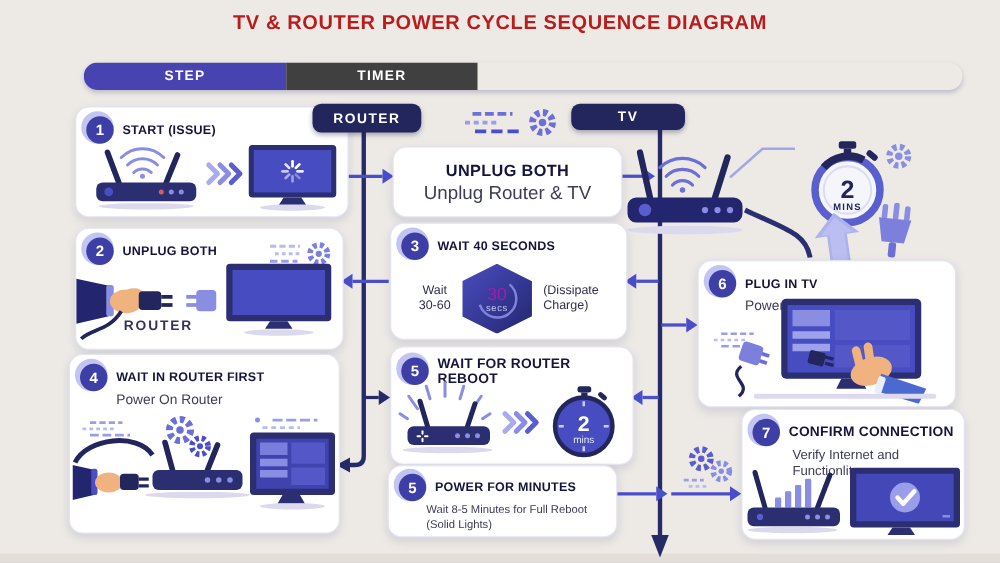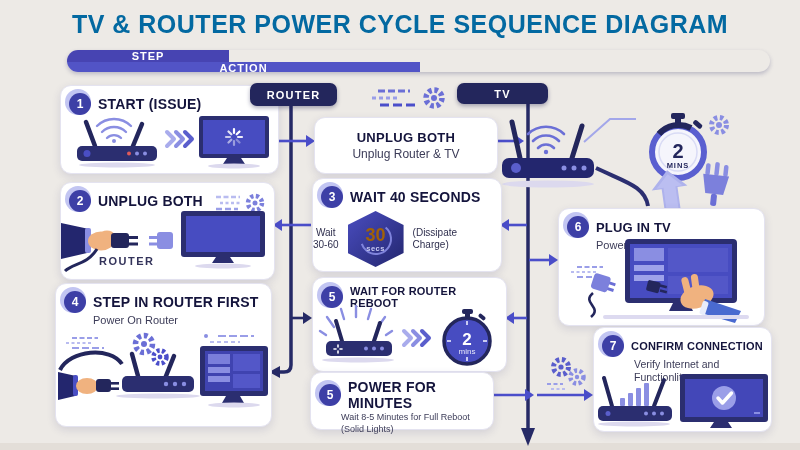--- a/index.html
+++ b/index.html
@@ -2,62 +2,62 @@
 <html><head>
 <meta charset="utf-8">
 <style>
   html,body{margin:0;padding:0;background:#cfccc9;}
   .stage{position:relative;width:800px;height:450px;background:#EDEAE6;overflow:hidden;
          font-family:"Liberation Sans",sans-serif;margin:0 auto;}
   .abs{position:absolute;}
   .preline{white-space:pre-line;}
 
   
-  .title{left:0;right:0;top:10px;text-align:center;font-size:25px;font-weight:800;
-         color:#0369a1;letter-spacing:.5px;}
+  .title{left:0;right:0;top:10px;text-align:center;font-size:16px;font-weight:800;
+         color:#b91c1c;letter-spacing:.5px;}
 
   
   .legend{left:67px;top:50px;width:703px;height:22px;display:flex;border-radius:11px;
-          overflow:hidden;box-shadow:0 2px 4px rgba(40,40,100,.25);z-index:2;flex-direction:column;}
+          overflow:hidden;box-shadow:0 2px 4px rgba(40,40,100,.25);z-index:2;}
   .legend .seg{display:flex;align-items:center;justify-content:center;color:#fff;
           font-size:11px;font-weight:700;letter-spacing:1px;}
   .seg-step{width:162px;background:#4744B2;}
   .seg-action{width:353px;background:#5254C6;}
   .seg-timer{width:153px;background:#404040;}
 
   
   .card{background:#fff;border:1px solid #E4E3F0;border-radius:11px;z-index:2;
         box-shadow:0 3px 8px rgba(60,60,120,.14);}
   .card-head{display:flex;align-items:center;gap:7px;padding:7px 8px 0 8px;}
   .badge{flex:0 0 auto;width:22px;height:22px;border-radius:50%;background:#3D3FA6;color:#fff;
          font-weight:700;font-size:12px;display:flex;align-items:center;justify-content:center;
          box-shadow:-2px -2px 0 2px #C2C5F2;}
-  .card-title{font-size:14px;font-weight:700;color:#14143C;letter-spacing:.2px;}
+  .card-title{font-size:10px;font-weight:700;color:#14143C;letter-spacing:.2px;}
   .card-sub{font-size:11px;color:#3C3C58;margin:1px 0 0 37px;line-height:1.25;}
 
   
   .pill{background:#23265C;border-radius:7px;color:#fff;font-size:11px;font-weight:700;
         letter-spacing:1.2px;display:flex;align-items:center;justify-content:center;
         z-index:3;box-shadow:0 2px 4px rgba(20,20,70,.35);}
 
   
   .action-box{left:314px;top:117px;width:182px;height:55px;display:flex;flex-direction:column;
         align-items:center;justify-content:center;gap:2px;}
   .action-title{font-size:13px;font-weight:700;color:#14143C;letter-spacing:.3px;}
-  .action-sub{font-size:12px;color:#3C3C58;}
-
-  
-  .wait-row{display:flex;align-items:center;justify-content:flex-start;gap:9px;margin-top:3px;}
+  .action-sub{font-size:15px;color:#3C3C58;}
+
+  
+  .wait-row{display:flex;align-items:center;justify-content:center;gap:9px;margin-top:3px;}
   .wait-side{font-size:10px;color:#2F2F4E;line-height:1.2;text-align:center;}
   .hexwrap{position:relative;width:56px;height:56px;display:flex;align-items:center;
            justify-content:center;flex-direction:column;}
   .hex{position:absolute;inset:0;background:linear-gradient(135deg,#4A4DC0,#23266E);
        clip-path:polygon(50% 0,100% 25%,100% 75%,50% 100%,0 75%,0 25%);}
-  .hex-val{position:relative;color:#a16207;font-size:18px;font-weight:700;line-height:1;}
-  .hex-unit{position:relative;color:#C9CBF4;font-size:7.5px;font-weight:700;letter-spacing:.5px;}
+  .hex-val{position:relative;color:#a21caf;font-size:14px;font-weight:400;line-height:1;}
+  .hex-unit{position:relative;color:#C9CBF4;font-size:7.5px;font-weight:400;letter-spacing:.5px;}
 
   .caption-router{font-size:11px;font-weight:600;color:#33335A;letter-spacing:1.5px;}
 
   .stoptext-big{fill:#23265C;font-weight:700;}
   svg{display:block;}
 </style>
 </head>
 <body>
 
 <div class="stage">
@@ -97,21 +97,20 @@
     <polygon points="584,389 584,401 593,395" fill="#4B4ECA"></polygon>
 
     <path d="M584 142 L610 119 H636" fill="none" stroke="#A3A7EA" stroke-width="2"></path>
 
     <path d="M596 168 C 625 182, 645 186, 648 206" fill="none" stroke="#2B2E70" stroke-width="4"></path>
   </svg>
 
   <div class="abs title">TV &amp; ROUTER POWER CYCLE SEQUENCE DIAGRAM</div>
   <div class="abs legend">
     <div class="seg seg-step">STEP</div>
-    <div class="seg seg-action">ACTION</div>
     <div class="seg seg-timer">TIMER</div>
   </div>
 
   <div class="abs pill" style="left:250px;top:83px;width:87px;height:23px">ROUTER</div>
   <div class="abs pill" style="left:457px;top:83px;width:91px;height:21px">TV</div>
 
   <div class="abs card" style="left:60px;top:85px;width:217px;height:87px">
     <div class="card-head">
       <div class="badge">1</div>
       <div class="card-title">START (ISSUE)</div>
@@ -277,21 +276,21 @@
         <div class="hex-unit">secs</div>
       </div>
       <div class="wait-side preline" style="text-align:left">(Dissipate
 Charge)</div>
     </div>
   </div>
 
   <div class="abs card" style="left:558px;top:208px;width:205px;height:116px">
     <div class="card-head">
       <div class="badge">6</div>
-      <div class="card-title" style="font-size:13px">PLUG IN TV</div>
+      <div class="card-title" style="font-size:10px">PLUG IN TV</div>
     </div>
     <div class="card-sub">Power On TV</div>
     <svg class="abs" style="left:4px;top:28px" width="198" height="86" viewBox="0 0 198 86">
       <g>
         <path d="M14 30 H40" stroke="#9A9EE8" stroke-width="2" stroke-dasharray="5 2.5"></path>
         <path d="M8 35 H34" stroke="#B9BCF0" stroke-width="2" stroke-dasharray="3 2.5"></path>
         <path d="M14 40 H36" stroke="#9A9EE8" stroke-width="2" stroke-dasharray="6 3"></path>
       </g>
       <g transform="rotate(18 38 50)">
         <rect x="44" y="42" width="7" height="3" fill="#6B6FD6"></rect>
@@ -321,21 +320,21 @@
         <polygon points="142,62 178,74 172,86 138,76" fill="#4A6AD0"></polygon>
         <rect x="138" y="64" width="6" height="14" rx="2" fill="#E8ECFB" transform="rotate(18 141 71)"></rect>
       </g>
       <rect x="40" y="78" width="146" height="4" rx="2" fill="#DDDAF0"></rect>
     </svg>
   </div>
 
   <div class="abs card" style="left:55px;top:283px;width:215px;height:142px">
     <div class="card-head">
       <div class="badge">4</div>
-      <div class="card-title">STEP IN ROUTER FIRST</div>
+      <div class="card-title">WAIT IN ROUTER FIRST</div>
     </div>
     <div class="card-sub">Power On Router</div>
     <svg class="abs" style="left:2px;top:48px" width="211" height="92" viewBox="0 0 211 92">
       <g>
         <path d="M14 6 H40" stroke="#9A9EE8" stroke-width="2.2" stroke-dasharray="5 2.5"></path>
         <path d="M8 11 H34" stroke="#B9BCF0" stroke-width="2.2" stroke-dasharray="3 2.5"></path>
         <path d="M14 16 H46" stroke="#9A9EE8" stroke-width="2.2" stroke-dasharray="7 3"></path>
       </g>
       <g>
         <circle cx="86" cy="12" r="8.5" fill="none" stroke="#6B6FD6" stroke-width="5.5" stroke-dasharray="3.8 2.8"></circle>

